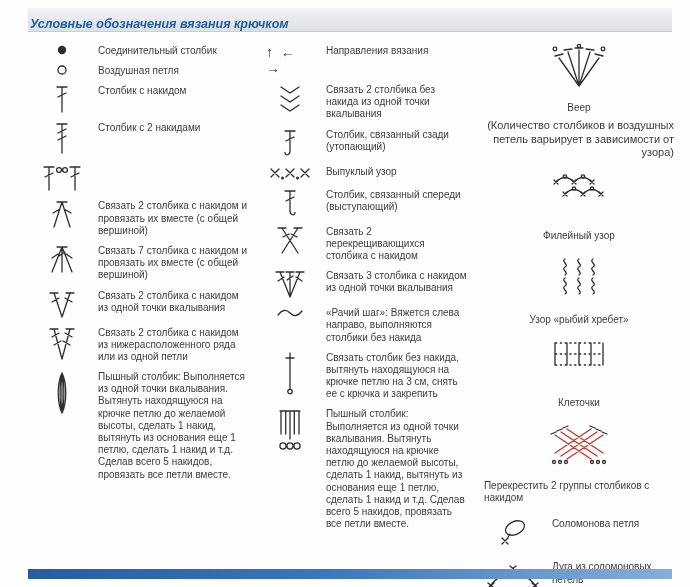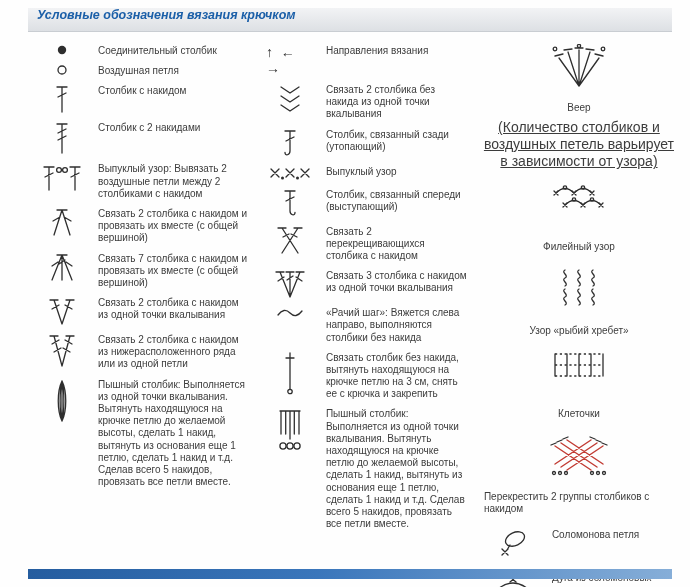--- a/index.html
+++ b/index.html
@@ -6,41 +6,41 @@
   html,body { margin:0; padding:0; }
   body {
     width:690px; height:587px; background:#ffffff;
     font-family:"Liberation Sans", sans-serif; color:#3c3c3c;
     overflow:hidden;
   }
   .page { position:relative; width:690px; height:587px; background:#fefefe; }
   .header {
     position:absolute; left:28px; right:18px; top:8px; height:24px;
     background:linear-gradient(#f2f3f5,#dde0e4);
-    display:flex; align-items:flex-start; padding-left:9px;
+    display:flex; align-items:flex-end; padding-left:2px;
     border-bottom:1px solid #c9cdd2;
   }
   .title { color:#1b5fa8; font-weight:bold; font-style:italic; font-size:12.5px; }
   .content {
     position:absolute; top:44px; left:36px; right:16px; bottom:26px;
     display:flex; gap:16px;
   }
   .col { display:flex; flex-direction:column; }
   .col1 { width:214px; gap:7px; }
   .col2 { width:206px; gap:7px; }
   .col3 { width:192px; gap:13px; }
   .item { display:flex; gap:10px; align-items:flex-start; }
   .sym { flex:0 0 52px; display:flex; justify-content:center; align-items:flex-start; }
   .sym svg { display:block; }
   .txt { font-size:10px; line-height:1.22; padding-top:1px; }
   .glyph { font-size:14px; letter-spacing:2px; color:#2e2e2e; justify-content:flex-start; padding-left:2px; }
   .stacked { flex-direction:column; align-items:center; text-align:center; gap:5px; }
   .stacked .txt { text-align:left; }
   .row3 .sym { flex:0 0 58px; }
-  .note { font-size:14px; line-height:1.22; text-align:center;text-decoration:underline; }
+  .note { font-size:11px; line-height:1.22; text-align:right; }
   .bottombar {
     position:absolute; left:28px; right:18px; bottom:8px; height:10px;
     background:linear-gradient(90deg,#255d9f,#3a76bb 45%,#86aed8);
   }
   
   .st { stroke:#2e2e2e; fill:none; stroke-width:1.3; stroke-linecap:round; stroke-linejoin:round; }
   .fl { fill:#2e2e2e; stroke:none; }
   .chain { stroke:#2e2e2e; fill:none; stroke-width:1.3; stroke-dasharray:2.2 2.6; }
   .red { stroke:#c23b33; fill:none; stroke-width:1.4; stroke-linecap:round; }
 </style>
@@ -94,21 +94,20 @@
       </div>
 
       <div class="item">
         <div class="sym">
           <svg width="40" height="30">
             <path class="st" d="M2,5 H12 M7,5 V28 M3,15 L11,11 M28,5 H38 M33,5 V28 M29,15 L37,11"></path>
             <circle class="st" cx="17" cy="8" r="2.4"></circle>
               <circle class="st" cx="23" cy="8" r="2.4"></circle>
           </svg>
         </div>
-        <div class="txt">Выпуклый узор: Вывязать 2 воздушные петли между 2 столбиками с накидом</div>
       </div>
 
       <div class="item">
         <div class="sym">
           <svg width="28" height="30">
               <path class="st" d="M9,3 H19 M14,3 L6,28 M14,3 L22,28 M5,14 L12,10 M16,10 L23,14"></path>
             </svg>
         </div>
         <div class="txt">Связать 2 столбика с накидом и провязать их вместе (с общей вершиной)</div>
       </div>

